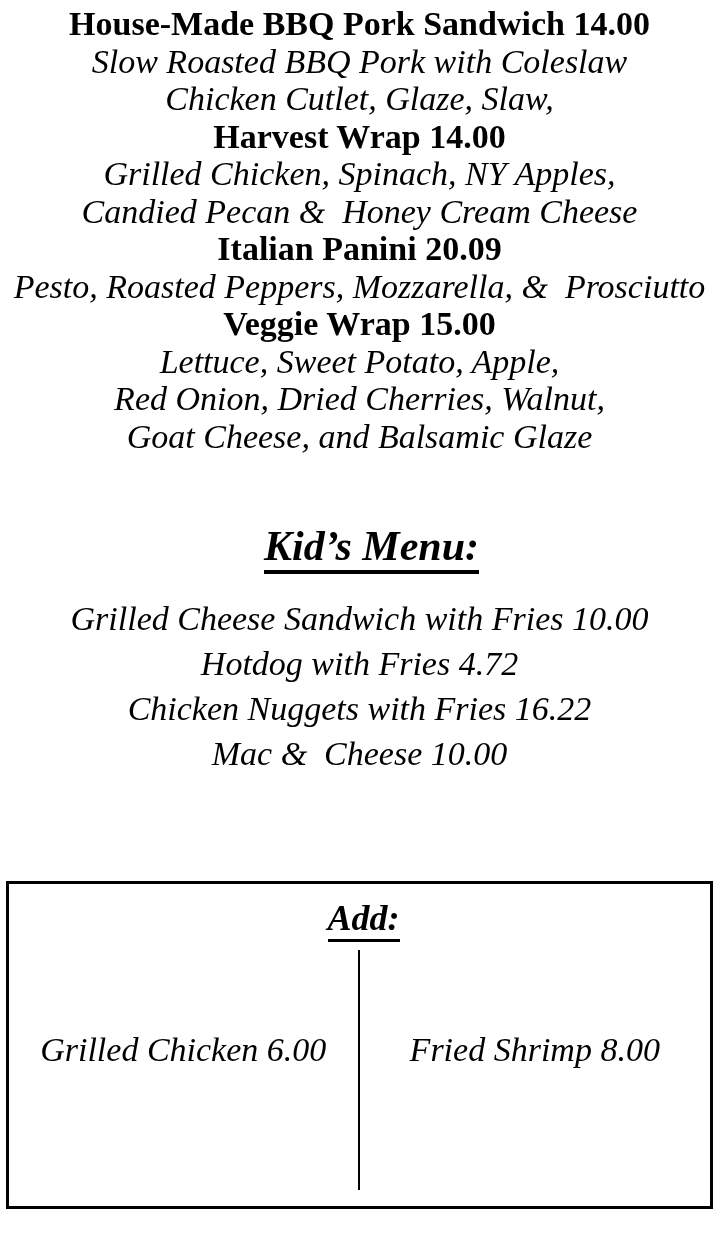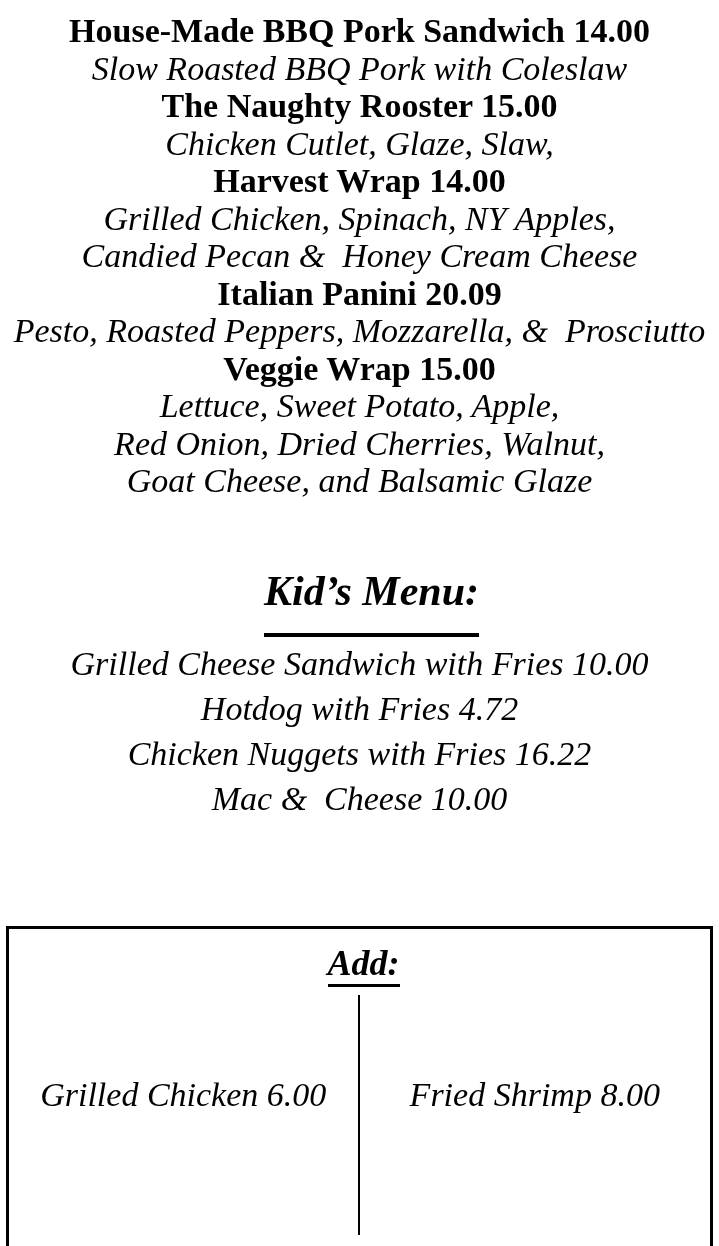--- a/index.html
+++ b/index.html
@@ -14,21 +14,21 @@
     color: #000000;
     font-family: "Liberation Serif", "DejaVu Serif", serif;
   }
   .page {
     width: 719px;
     height: 1246px;
     position: relative;
   }
   
   .main-menu {
-    padding-top: 12px;
+    padding-top: 5px;
   }
   .line {
     text-align: center;
     font-size: 34px;
     line-height: 37.5px;
     white-space: pre-wrap;
   }
   .title-line {
     font-weight: bold;
   }
@@ -42,21 +42,21 @@
   .kids-heading {
     margin: 0;
     text-align: center;
     font-size: 42px;
     line-height: 50px;
     font-weight: bold;
     font-style: italic;
   }
   .kids-heading .underlined {
     border-bottom: 4px solid #000000;
-    padding-bottom: 19px;
+    padding-bottom: 1px;
     margin-left: 24px;
   }
   .kids-items {
     margin-top: 25px;
   }
   .kids-item {
     text-align: center;
     font-style: italic;
     font-size: 34px;
     line-height: 45px;
@@ -104,21 +104,20 @@
 <div class="page">
 
   <section class="main-menu">
 
     <div>
       <div class="line title-line">House-Made BBQ Pork Sandwich 14.00</div>
       <div class="line desc-line">Slow Roasted BBQ Pork with Coleslaw</div>
     </div>
 
     <div>
-      <div class="line title-line">The Naughty Rooster 15.00</div>
       <div class="line desc-line">Chicken Cutlet, Glaze, Slaw,</div>
     </div>
 
 
     <div>
       <div class="line title-line">Harvest Wrap 14.00</div>
       <div class="line desc-line">Grilled Chicken, Spinach, NY Apples,</div>
       <div class="line desc-line">Candied Pecan &amp;  Honey Cream Cheese</div>
     </div>
 

